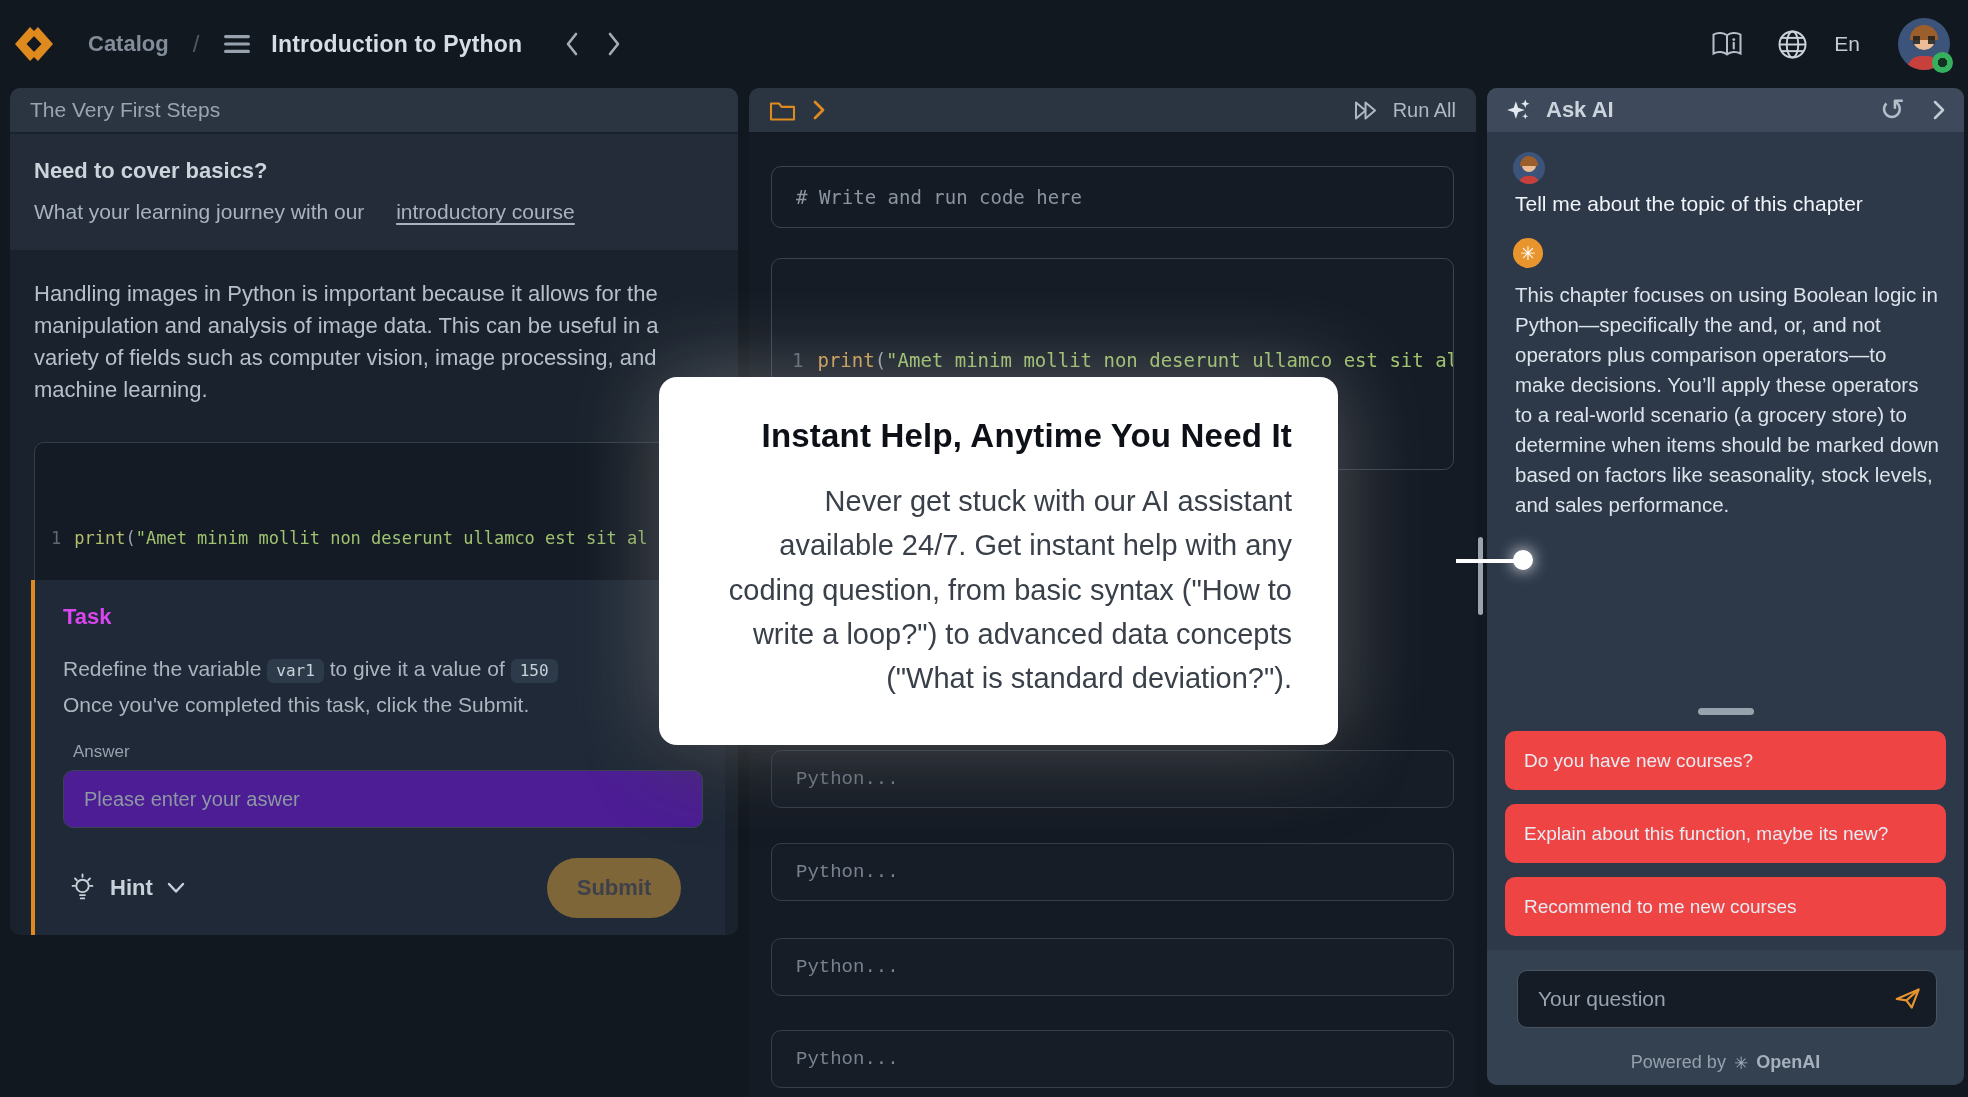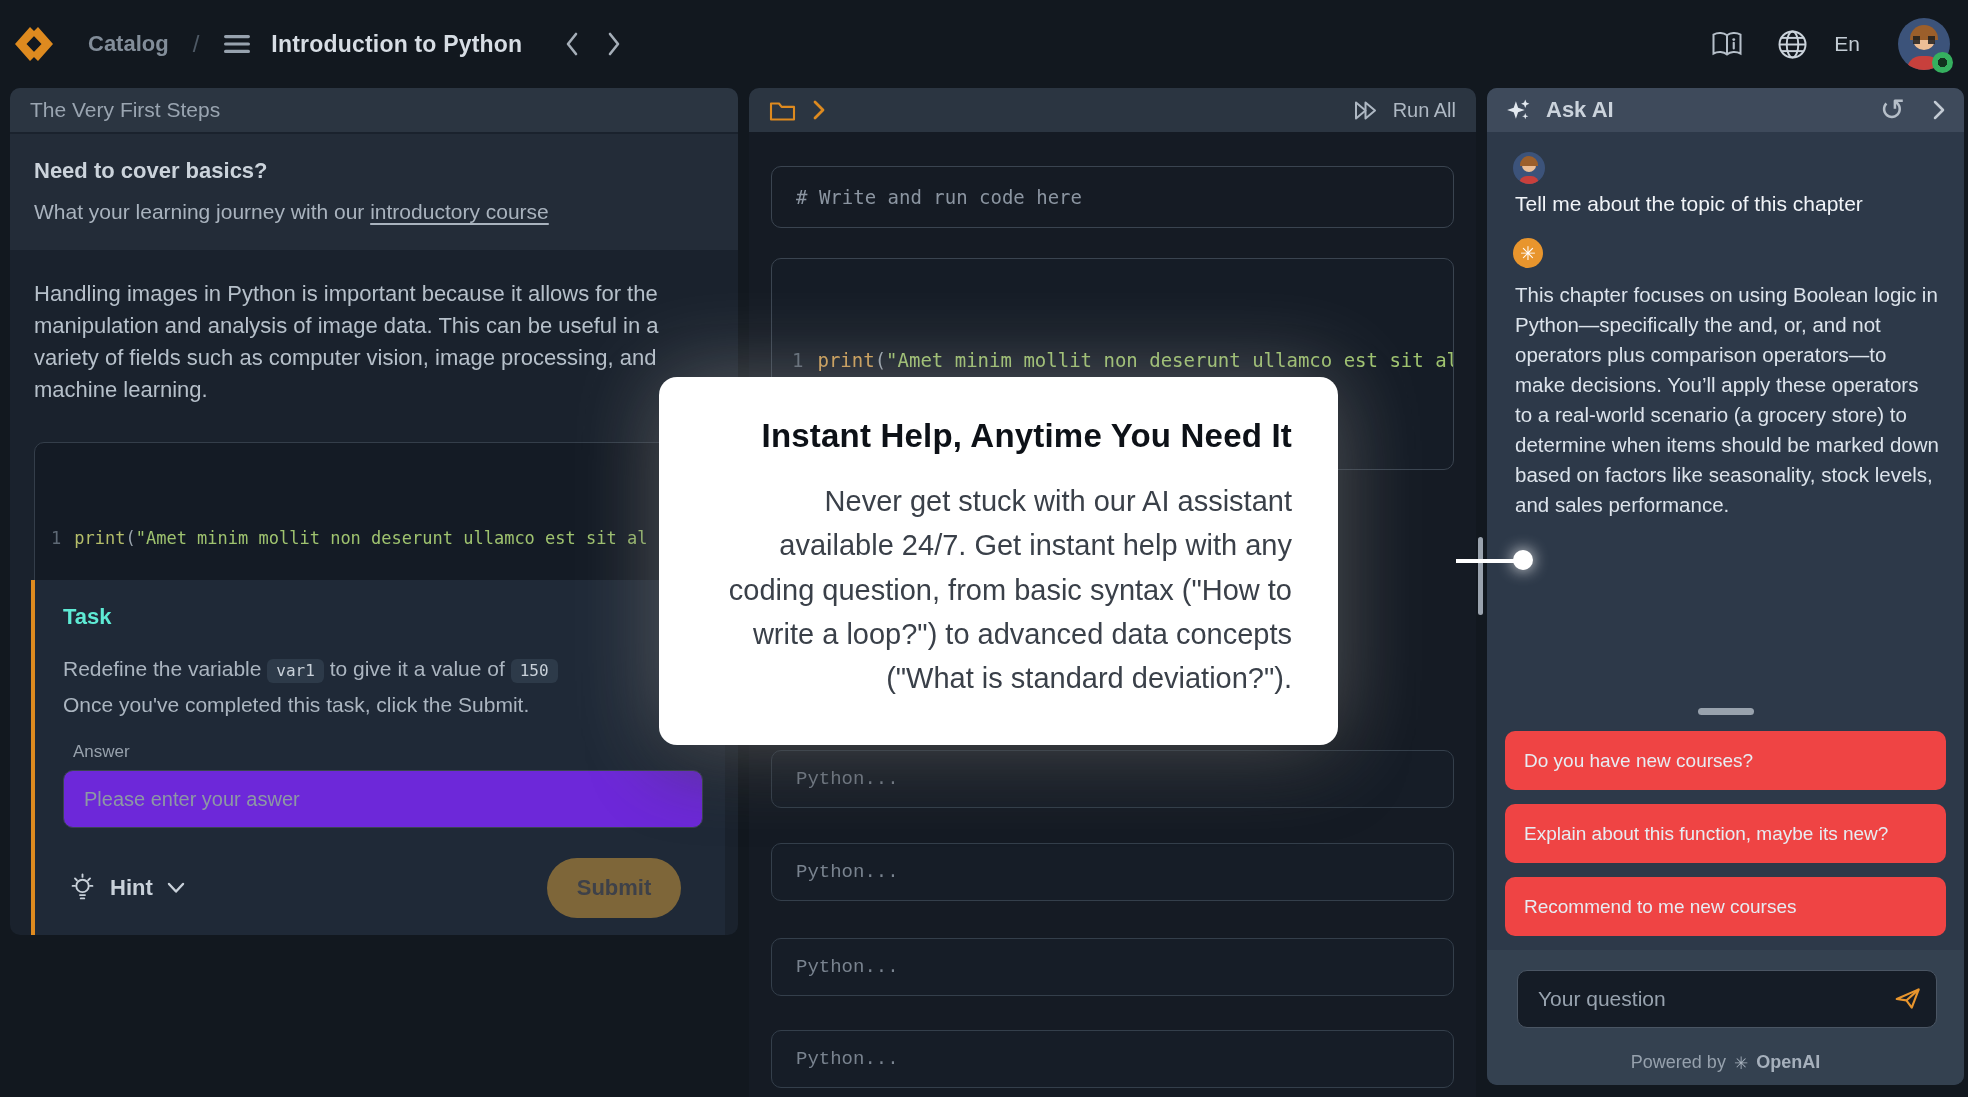--- a/index.html
+++ b/index.html
@@ -41,38 +41,38 @@
   .panel-header { height:44px; background:#2B3541; display:flex; align-items:center;
     padding:0 20px; border-radius:10px 10px 0 0; }
 
   
   .left-panel { position:absolute; left:10px; top:88px; width:728px; height:847px;
     background:#1A222D; border-radius:10px; }
   .left-panel .panel-header { color:#9AA5B1; font-size:21px; font-weight:400; }
   .basics-card { background:#232C38; margin-top:2px; padding:24px 24px 26px; }
   .basics-title { color:#CBD3DB; font-size:22px; font-weight:700; }
   .basics-text { color:#A9B3BE; font-size:21px; margin-top:16px; }
-  .basics-text a { color:#A9B3BE; text-decoration:underline; text-underline-offset:4px; cursor:pointer; }
+  .basics-text a { color:#A9B3BE; text-decoration:underline; text-underline-offset:4px; cursor:pointer;margin-left:26px; }
   .lesson-paragraph { color:#B6C0CA; font-size:22px; line-height:32px; padding:28px 26px 0 24px; }
   .code-card { margin:36px 24px 0; background:#141B25; border:1px solid #343E4A; border-radius:10px;
     padding:13px 16px; font-size:17px; line-height:33px; white-space:pre; overflow:hidden; }
   .cl { display:block; }
   .ln { color:#5E6975; margin-right:13px; }
   .kw-l { color:#B5BE6A; } .kw-m { color:#D0A055; }
   .pn { color:#9AA4AE; }
   .st { color:#9FC36F; }
 
   .task-card { position:absolute; left:21px; top:492px; width:694px; height:355px;
     background:#1F2937; border-left:4px solid #DE8A1F; padding:24px 26px 0 28px; }
-  .task-title { color:#5eead4; font-size:22px; font-weight:700; }
+  .task-title { color:#d946ef; font-size:22px; font-weight:700; }
   .task-desc { color:#ABB5C0; font-size:21px; line-height:34px; margin-top:22px; }
   .code-chip { background:#2D3A49; border-radius:6px; padding:2px 9px 3px; font-size:16px; color:#C9D1D9;
     font-family:"DejaVu Sans Mono",monospace; }
   .answer-label { color:#97A1AC; font-size:17px; margin:20px 0 8px 10px; }
-  .answer-input { width:640px; height:58px; background:#6d28d9; border:1px solid #3A4450; border-radius:10px;
+  .answer-input { width:640px; height:58px; background:#4c1d95; border:1px solid #3A4450; border-radius:10px;
     color:#C9D1D9; font-size:20px; padding:0 20px; outline:none; font-family:inherit; }
   .answer-input::placeholder { color:#8D98A4; }
   .task-footer { display:flex; align-items:center; margin-top:30px; }
   .hint-btn { display:flex; align-items:center; gap:14px; color:#C9D1DA; font-size:22px; font-weight:600;
     cursor:pointer; margin-left:6px; }
   .submit-btn { margin-left:auto; margin-right:18px; width:134px; height:60px; border:none; border-radius:30px;
     background:#7E6639; color:#3E4149; font-size:22px; font-weight:600; cursor:pointer; font-family:inherit; }
 
   
   .mid-panel { position:absolute; left:749px; top:88px; width:727px; height:1009px;

